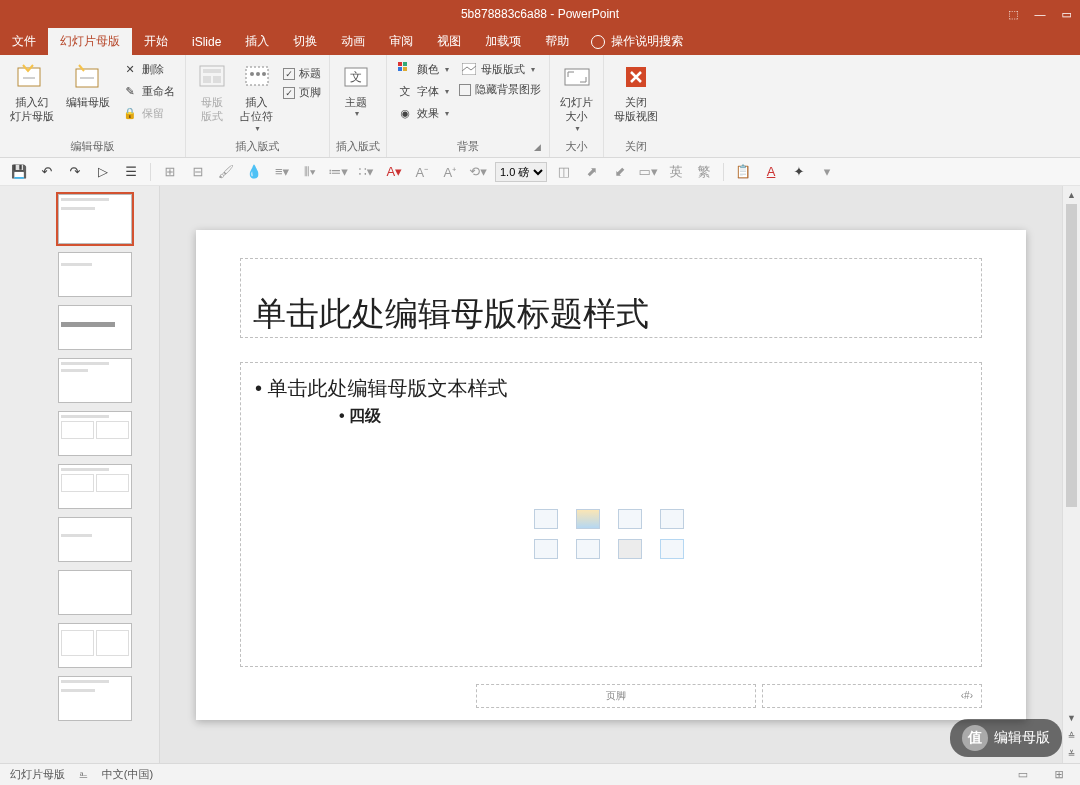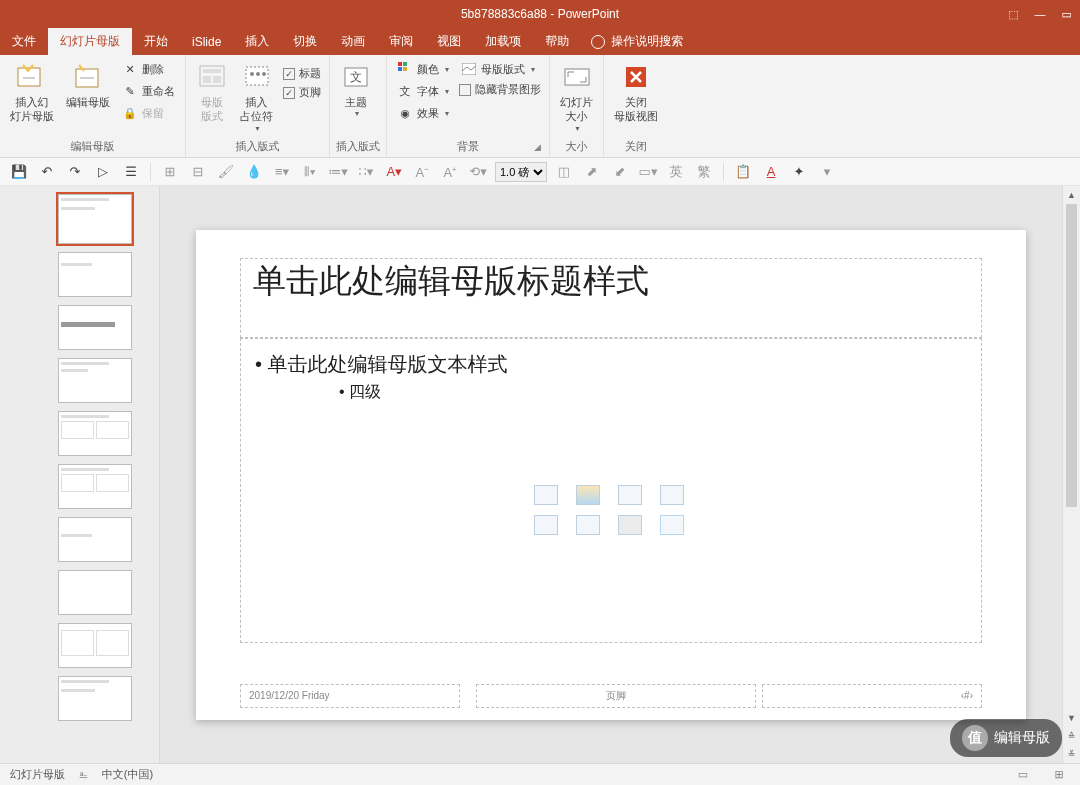--- a/index.html
+++ b/index.html
@@ -39,28 +39,28 @@
 .thumb-panel { width: 160px; background: #ececec; border-right: 1px solid #d9d9d9; overflow-y: auto; padding: 8px 0 8px 8px; position: relative; }
 .thumb { width: 74px; height: 45px; background: #fff; border: 1px solid #bcbcbc; margin: 0 0 8px 50px; cursor: pointer; position: relative; font-size: 4px; padding: 2px; color: #999; overflow: hidden; }
 .thumb.master { width: 74px; height: 50px; margin-left: 50px; }
 .thumb.selected { outline: 2px solid #d35230; outline-offset: 0; }
 .thumb .tline { height: 3px; background: #ddd; margin: 1px 0; }
 
 .editor { flex: 1; display: flex; position: relative; }
 .canvas-wrap { flex: 1; display: flex; align-items: center; justify-content: center; padding: 20px 30px; }
 .slide { width: 830px; height: 490px; background: #fff; box-shadow: 0 2px 8px rgba(0,0,0,0.25); position: relative; }
 .ph { position: absolute; border: 1px dashed #bfbfbf; }
-.ph-title { left: 44px; top: 28px; right: 44px; height: 80px; font-size: 33px; color: #222; display: flex; align-items: flex-start; padding: 0 12px; }
-.ph-body { left: 44px; top: 108px; right: 44px; height: 305px; padding: 10px 14px; font-size: 20px; color: #222; }
+.ph-title { left: 44px; top: 28px; right: 44px; height: 80px; font-size: 33px; color: #222; display: flex; align-items: flex-end; padding: 0 12px; }
+.ph-body { left: 44px; top: 132px; right: 44px; height: 305px; padding: 10px 14px; font-size: 20px; color: #222; }
 .ph-body ul { list-style: none; }
 .ph-body li { padding: 2px 0; }
 .lv1::before { content: "• "; }
 .lv2 { margin-left: 28px; font-size: 18px; } .lv2::before { content: "• "; }
 .lv3 { margin-left: 56px; font-size: 17px; } .lv3::before { content: "• "; }
-.lv4 { margin-left: 84px; font-size: 16px; } .lv4::before { content: "• "; }
+.lv4 { margin-left: 84px; font-size: 16px; font-weight: bold; } .lv4::before { content: "• "; }
 .lv5 { margin-left: 112px; font-size: 16px; } .lv5::before { content: "• "; }
 .content-icons { position: absolute; left: 50%; top: 50%; transform: translate(-50%,-10%); display: grid; grid-template-columns: repeat(4, 28px); gap: 10px 14px; opacity: 0.55; }
 .content-icons .ci { width: 24px; height: 20px; border: 1px solid #8aa8c8; background: #eaf1f8; cursor: pointer; }
 .ph-date { left: 44px; bottom: 12px; width: 220px; height: 24px; font-size: 10px; color: #888; display: flex; align-items: center; padding: 0 8px; }
 .ph-footer { left: 280px; bottom: 12px; width: 280px; height: 24px; font-size: 10px; color: #888; display: flex; align-items: center; justify-content: center; }
 .ph-num { right: 44px; bottom: 12px; width: 220px; height: 24px; font-size: 10px; color: #888; display: flex; align-items: center; justify-content: flex-end; padding: 0 8px; }
 
 .scroll-v { width: 18px; background: #f0f0f0; border-left: 1px solid #ddd; position: relative; }
 .scroll-v .sbtn { height: 18px; font-size: 9px; color: #666; display: flex; align-items: center; justify-content: center; cursor: pointer; }
 .scroll-v .strack { position: absolute; top: 18px; bottom: 54px; left: 3px; right: 3px; }
@@ -380,23 +380,20 @@
             <div class="ci"></div>
             <div class="ci" style="background:linear-gradient(#f8d27a,#7ab8e8)"></div>
             <div class="ci"></div>
             <div class="ci"></div>
             <div class="ci"></div>
             <div class="ci"></div>
             <div class="ci" style="background:#ddd"></div>
             <div class="ci" style="border-color:#7ab8e8"></div>
           </div>
         </div>
-        <div class="ph ph-date">
-            <span>2019/12/20 Friday</span>
-          </div>
         <div class="ph ph-footer">
             <span>页脚</span>
           </div>
         <div class="ph ph-num">
             <span>‹#›</span>
           </div>
       </div>
     </div>
     <div class="scroll-v">
       <div class="sbtn">▲</div>

